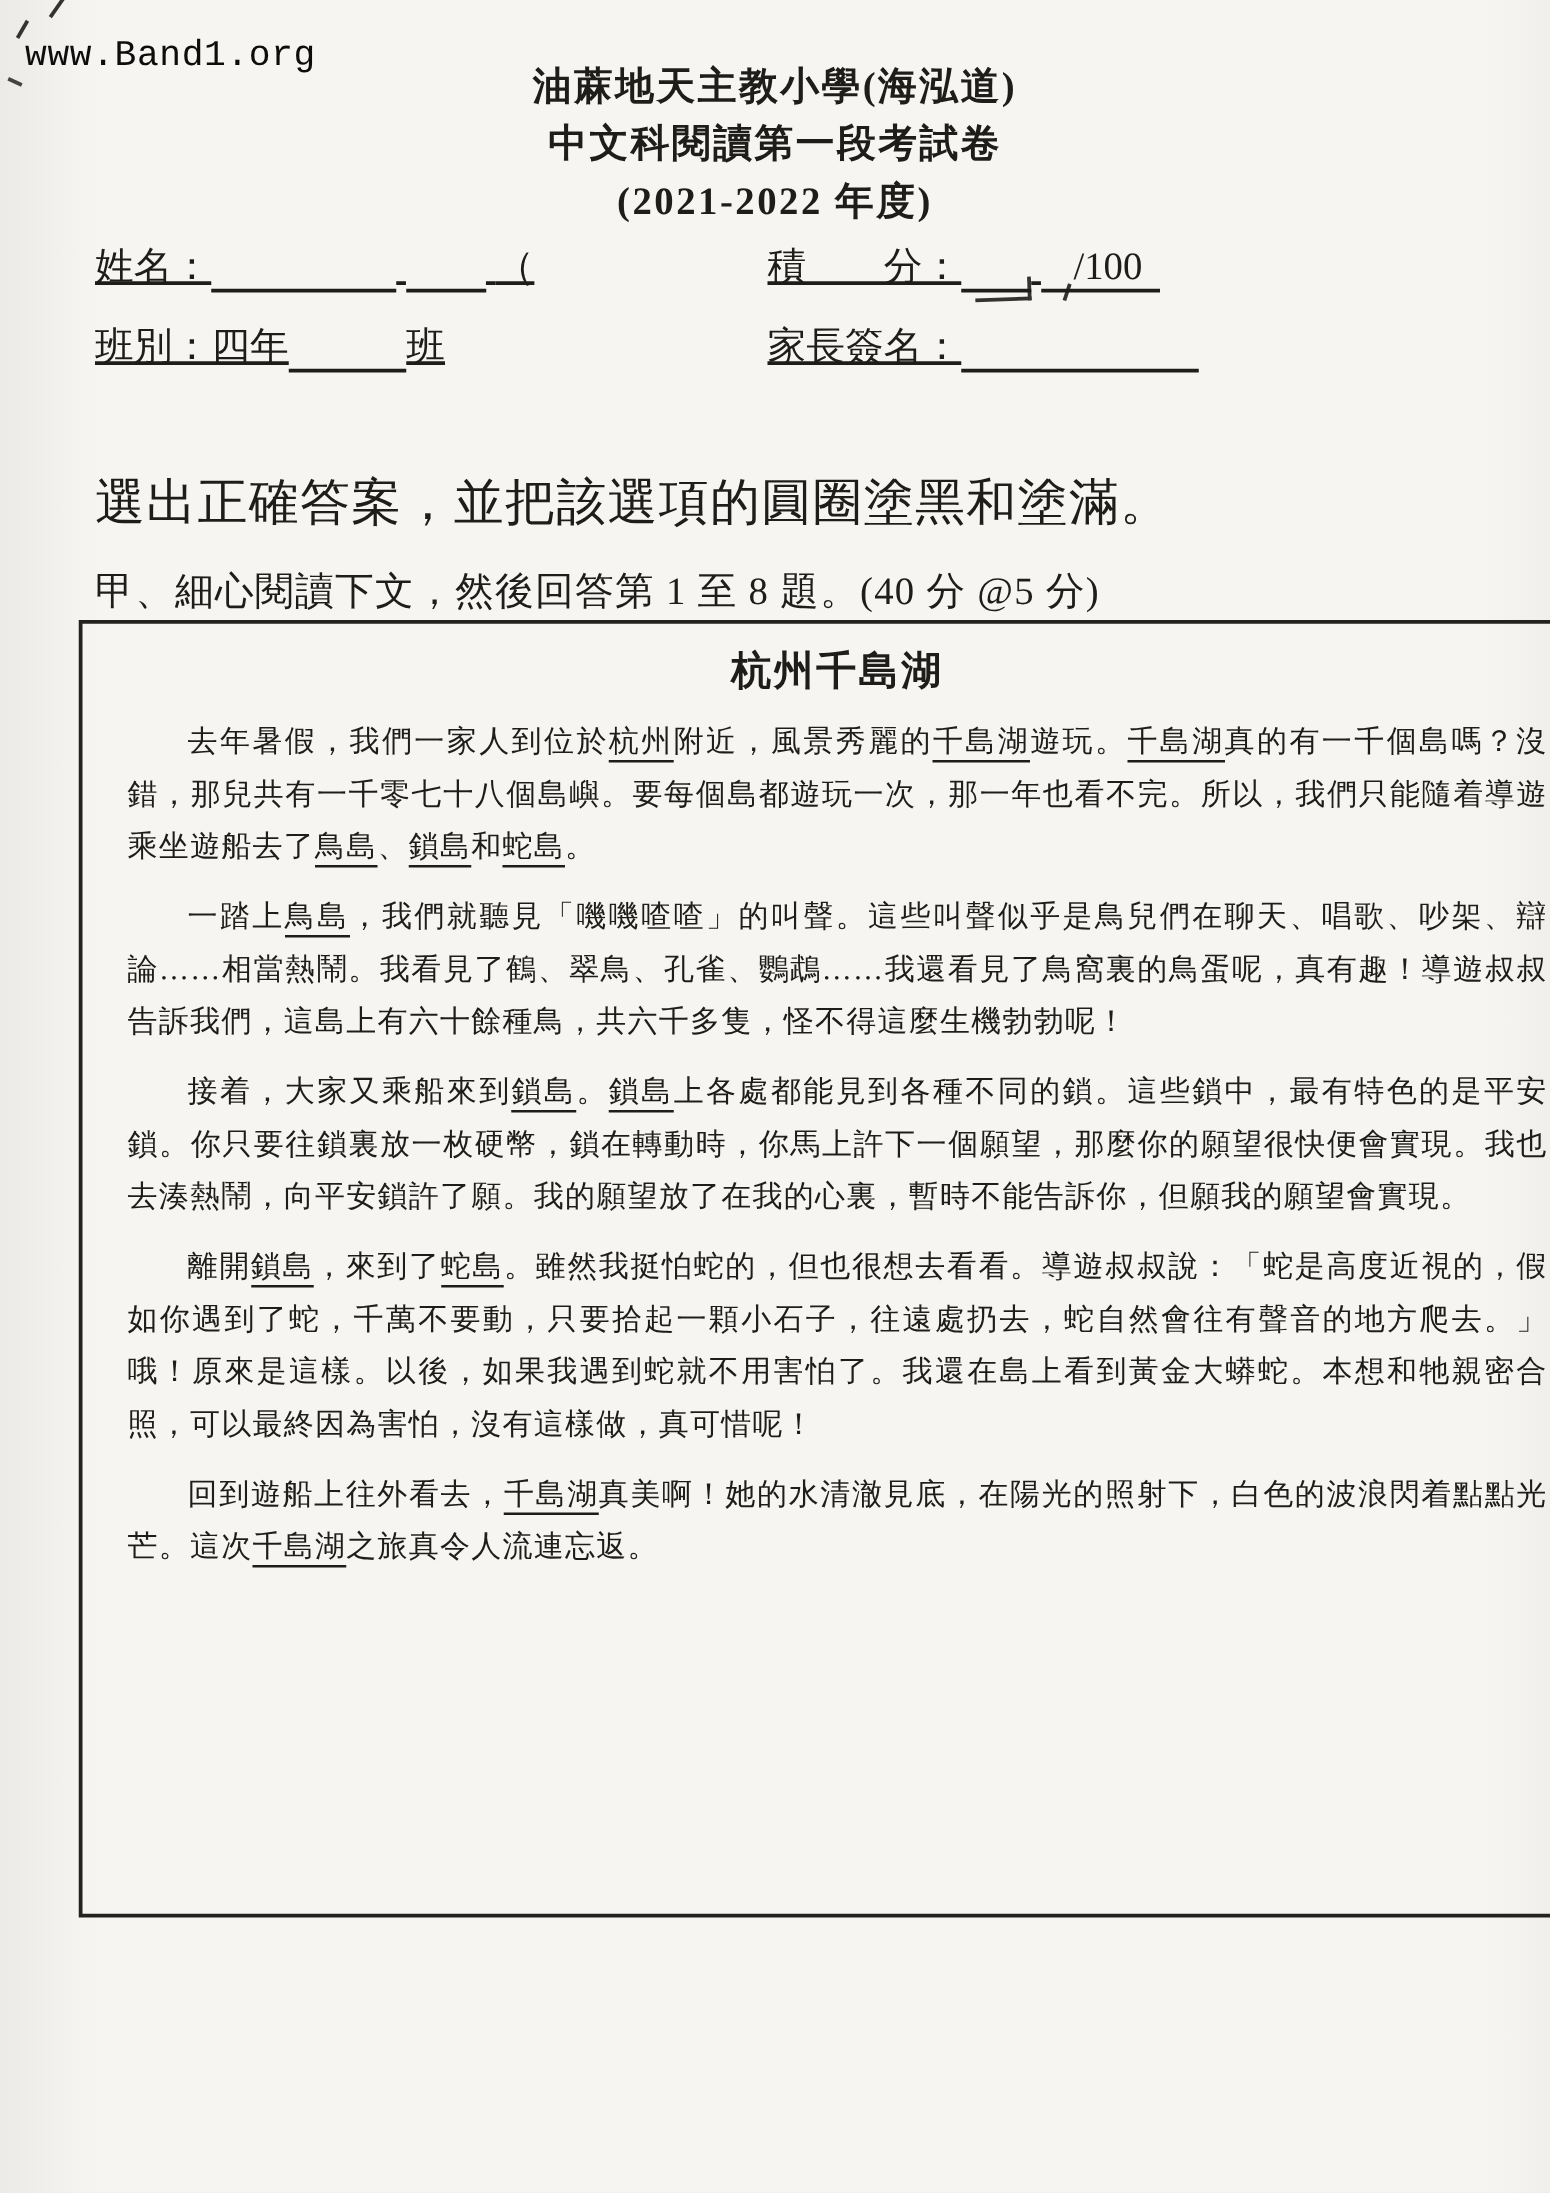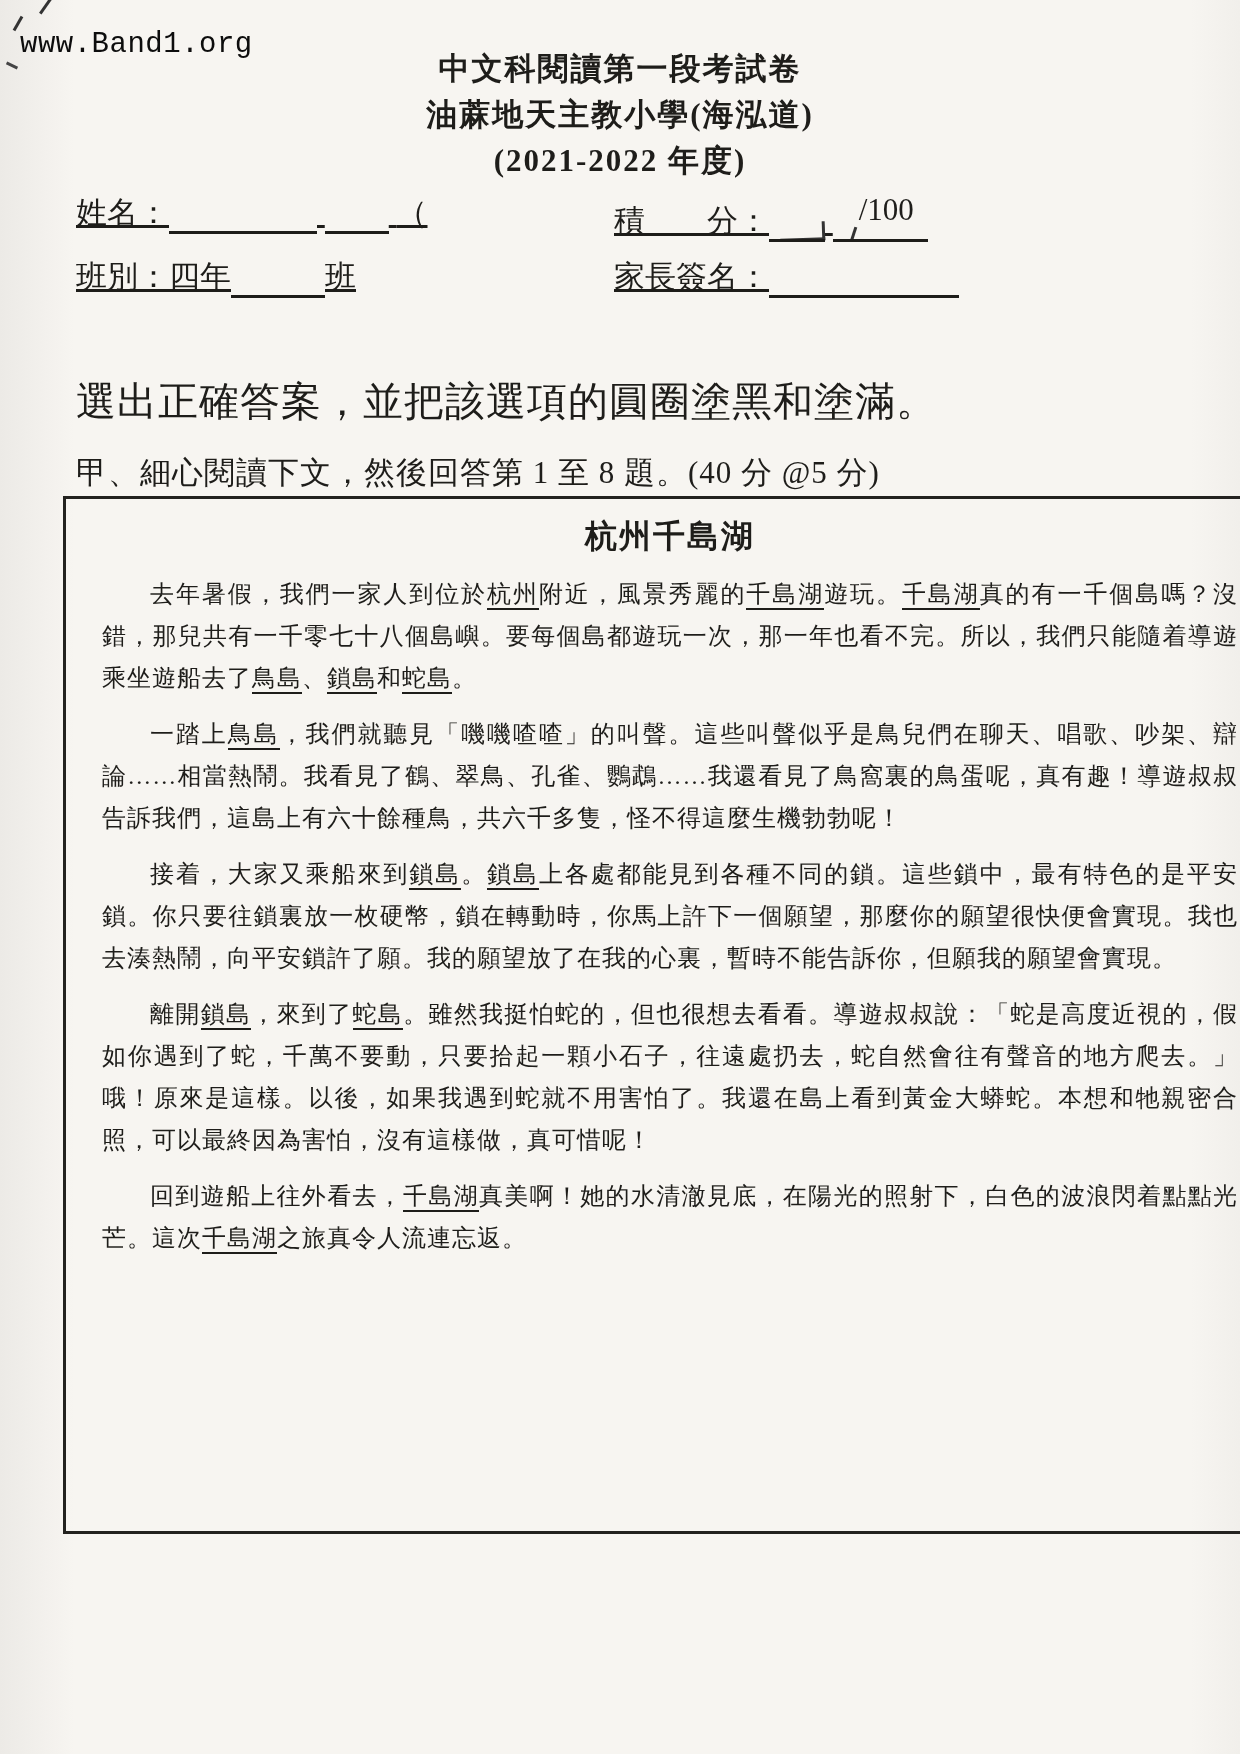--- a/index.html
+++ b/index.html
@@ -24,21 +24,21 @@
   .pen-b{top:22px;left:10px;width:16px;height:0;border-top:3px solid #333;transform:rotate(-60deg);}
   .pen-c{top:64px;left:6px;width:12px;height:0;border-top:3px solid #444;transform:rotate(25deg);}
   .pen-d{top:222px;left:780px;width:42px;height:16px;border-bottom:3px solid #333;border-right:3px solid #333;transform:rotate(-2deg);}
   .pen-e{top:228px;left:852px;width:8px;height:14px;border-left:3px solid #333;transform:rotate(18deg);}
 
   .header{position:absolute;top:46px;left:0;width:100%;text-align:center;}
   .header .line{font-size:31px;font-weight:bold;line-height:46px;letter-spacing:2px;}
 
   .field{position:absolute;font-size:31px;white-space:nowrap;text-decoration:underline;}
   .blank{display:inline-block;border-bottom:3px solid #1e1d1a;height:32px;vertical-align:bottom;}
-  .score-frac{display:inline-block;border-bottom:3px solid #1e1d1a;height:36px;vertical-align:bottom;padding:0 14px 11px 26px;font-size:31px;}
+  .score-frac{display:inline-block;border-bottom:3px solid #1e1d1a;height:36px;vertical-align:bottom;padding:0 14px 0 26px;font-size:31px;}
 
   .f-name{top:192px;left:76px;}
   .f-score{top:192px;left:614px;}
   .f-class{top:256px;left:76px;}
   .f-parent{top:256px;left:614px;}
   .f-time{top:316px;left:76px;}
 
   .instruction{position:absolute;top:374px;left:76px;font-size:40px;letter-spacing:1px;}
   .section-a{position:absolute;top:452px;left:76px;font-size:31px;letter-spacing:1px;}
 
@@ -65,22 +65,22 @@
 
   <div class="pen pen-a"></div>
   <div class="pen pen-b"></div>
   <div class="pen pen-c"></div>
   <div class="pen pen-d"></div>
   <div class="pen pen-e"></div>
 
   <div class="watermark">www.Band1.org</div>
 
   <div class="header">
+    <div class="line">油蔴地天主教小學(海泓道)</div>
     <div class="line">中文科閱讀第一段考試卷</div>
-    <div class="line">油蔴地天主教小學(海泓道)</div>
     <div class="line">(2021-2022 年度)</div>
   </div>
 
   <div class="field f-name">
     <span>姓名：</span><span class="blank" style="width:148px"></span>&nbsp;<span class="blank" style="width:64px"></span>&nbsp;<span>（</span>
   </div>
 
   <div class="field f-score">
     <span>積　　分：</span><span class="blank" style="width:56px"></span>&nbsp;<span class="score-frac">/100</span>
   </div>

